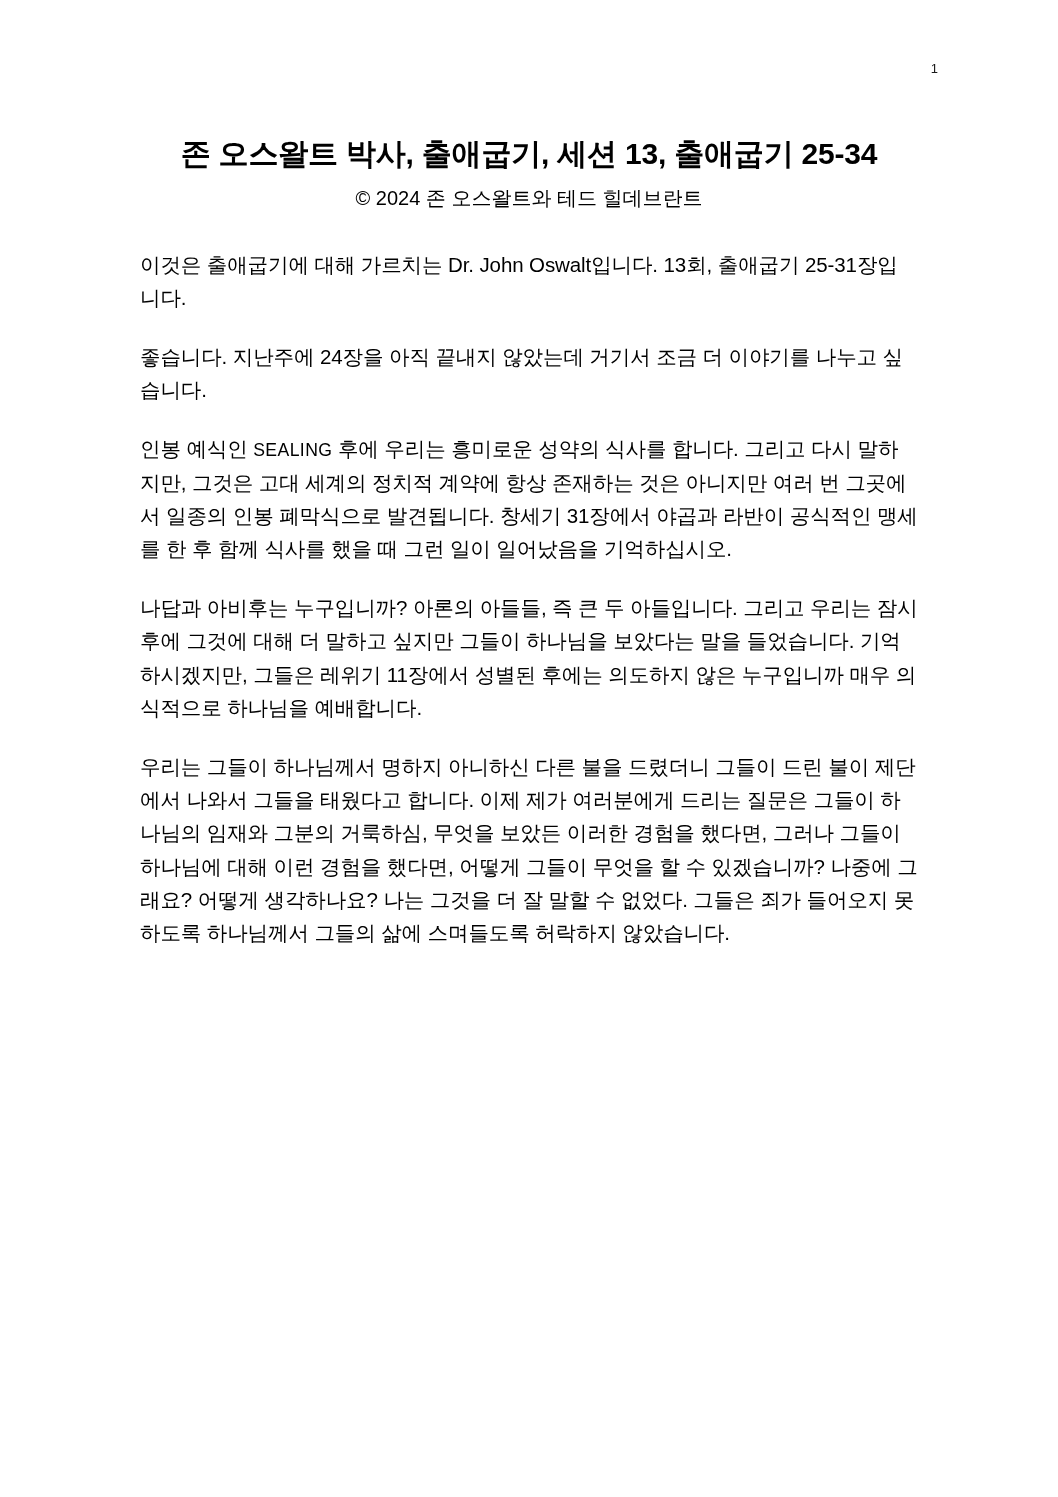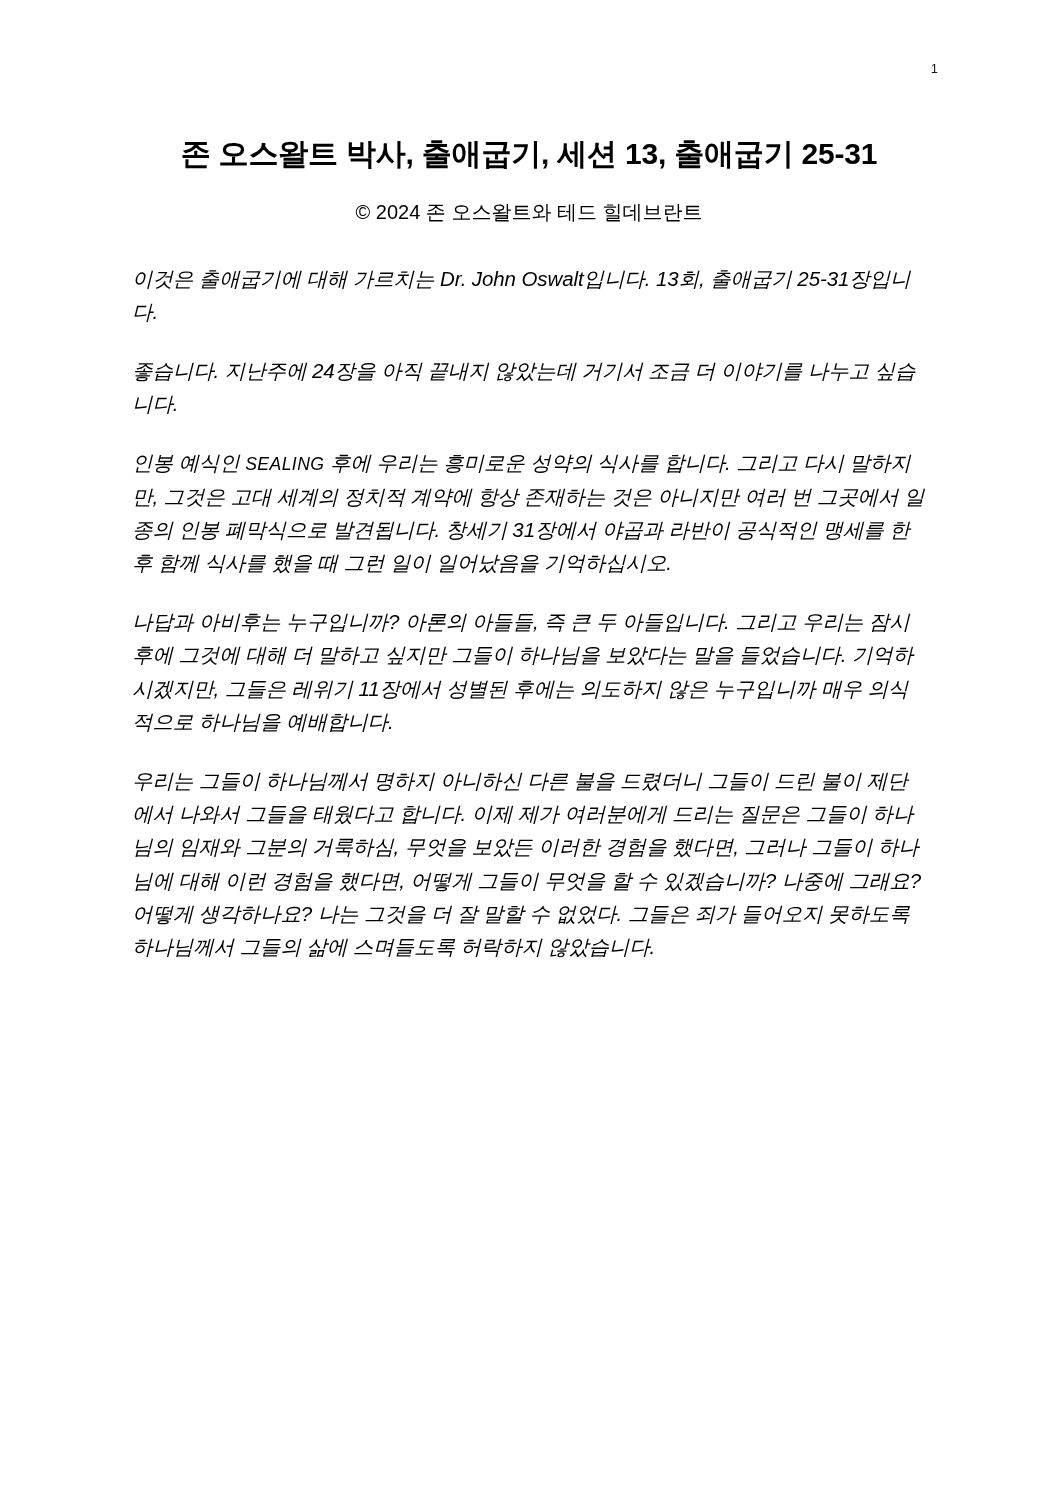--- a/index.html
+++ b/index.html
@@ -31,31 +31,30 @@
   .doc-title {
     margin: 78px 0 0 0;
     font-size: 30px;
     font-weight: bold;
     line-height: 1.42;
     text-align: center;
     letter-spacing: -0.2px;
     color: #000000;
   }
   .doc-subtitle {
-    margin: 22px 0 0 0;
+    margin: 8px 0 0 0;
     font-size: 20px;
     font-weight: normal;
     line-height: 1.4;
     text-align: center;
     color: #000000;
   }
   .body-text {
-    margin: 4px;
+    margin: 12px;
     padding: 0;
-    font-style: italic;
   }
   .body-text p {
     margin: 0 0 26px 0;
     font-size: 20.5px;
     line-height: 1.62;
     text-align: left;
     color: #000000;
     letter-spacing: -0.1px;
   }
   .body-text p:first-child {
@@ -66,21 +65,21 @@
     letter-spacing: 0.4px;
   }
 </style>
 </head>
 <body>
 
 <div class="page">
 
   <div class="page-number">1</div>
 
-  <h1 class="doc-title">존 오스왈트 박사, 출애굽기, 세션 13, 출애굽기 25-31</h1>
+  <h1 class="doc-title">존 오스왈트 박사, 출애굽기, 세션 13, 출애굽기 25-34</h1>
 
   <div class="doc-subtitle">© 2024 존 오스왈트와 테드 힐데브란트</div>
 
   <div class="body-text">
     <p>이것은 출애굽기에 대해 가르치는 Dr. John Oswalt입니다. 13회, 출애굽기 25-31장입니다.</p>
     <p>좋습니다. 지난주에 24장을 아직 끝내지 않았는데 거기서 조금 더 이야기를 나누고 싶습니다.</p>
     <p>인봉 예식인 <span class="smallcaps">SEALING</span> 후에 우리는 흥미로운 성약의 식사를 합니다. 그리고 다시 말하지만, 그것은 고대 세계의 정치적 계약에 항상 존재하는 것은 아니지만 여러 번 그곳에서 일종의 인봉 폐막식으로 발견됩니다. 창세기 31장에서 야곱과 라반이 공식적인 맹세를 한 후 함께 식사를 했을 때 그런 일이 일어났음을 기억하십시오.</p>
     <p>나답과 아비후는 누구입니까? 아론의 아들들, 즉 큰 두 아들입니다. 그리고 우리는 잠시 후에 그것에 대해 더 말하고 싶지만 그들이 하나님을 보았다는 말을 들었습니다. 기억하시겠지만, 그들은 레위기 11장에서 성별된 후에는 의도하지 않은 누구입니까 매우 의식적으로 하나님을 예배합니다.</p>
     <p>우리는 그들이 하나님께서 명하지 아니하신 다른 불을 드렸더니 그들이 드린 불이 제단에서 나와서 그들을 태웠다고 합니다. 이제 제가 여러분에게 드리는 질문은 그들이 하나님의 임재와 그분의 거룩하심, 무엇을 보았든 이러한 경험을 했다면, 그러나 그들이 하나님에 대해 이런 경험을 했다면, 어떻게 그들이 무엇을 할 수 있겠습니까? 나중에 그래요? 어떻게 생각하나요? 나는 그것을 더 잘 말할 수 없었다. 그들은 죄가 들어오지 못하도록 하나님께서 그들의 삶에 스며들도록 허락하지 않았습니다.</p>
   </div>

